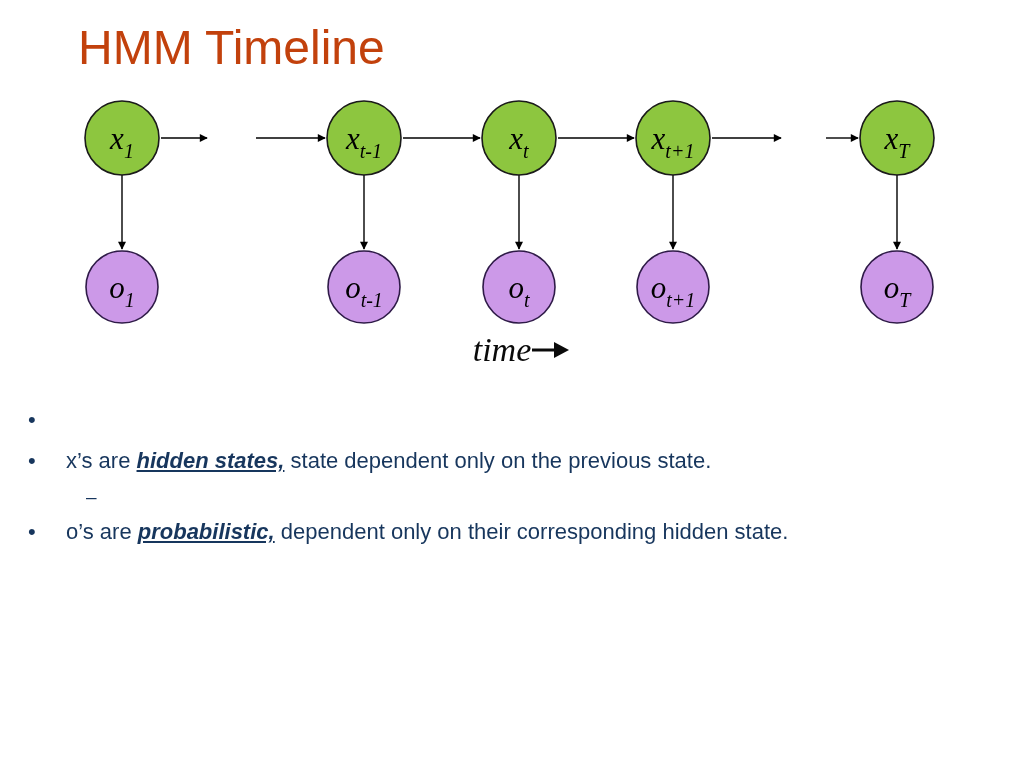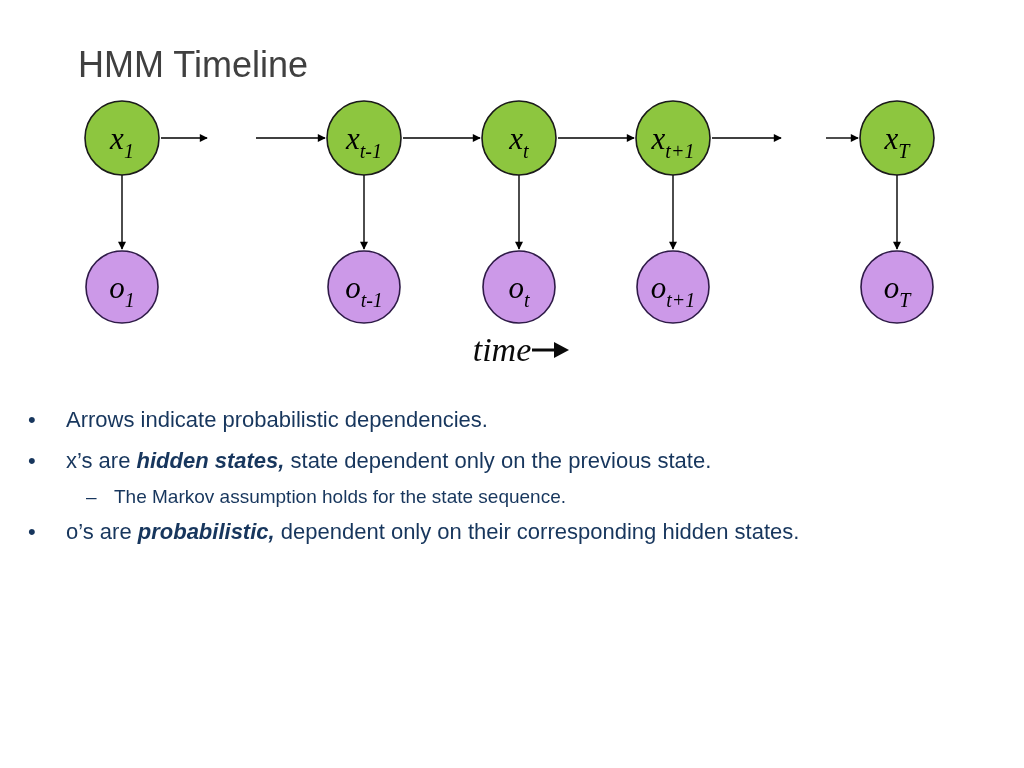--- a/index.html
+++ b/index.html
@@ -3,21 +3,21 @@
 <meta charset="utf-8">
 <style>
   html,body { margin:0; padding:0; background:#888; }
   .slide {
     position:relative; width:1024px; height:768px; margin:0 auto;
     background:#FFFFFF; overflow:hidden;
     font-family:"Liberation Sans", sans-serif;
   }
   .slide-title {
     position:absolute; left:78px; top:20px;
-    font-size:36px; color:#404040; letter-spacing:0px;margin-top:24px;
+    font-size:48px; color:#c2410c; letter-spacing:0px;
   }
   
   .diagram-svg { position:absolute; left:0; top:88px; }
   .node-label {
     font-family:"Liberation Serif", serif;
     font-style:italic; fill:#000000;
   }
   .node-label .main { font-size:31px; }
   .node-label .sub  { font-size:20px; }
   .edge { stroke:#000000; stroke-width:1.4; fill:none; }
@@ -33,21 +33,21 @@
   }
   
   .bullets {
     position:absolute; left:28px; top:406px; right:8px;
     color:#17365D;
   }
   .bullet-row { display:flex; align-items:baseline; font-size:22px; line-height:28px; margin-bottom:13px; }
   .bullet-row .marker { flex:none; width:38px; }
   .bullet-row.sub { margin-left:58px; font-size:19px; line-height:24px; margin-bottom:9px; margin-top:-3px; }
   .bullet-row.sub .marker { width:28px; }
-  .seg.em { font-weight:700; font-style:italic; }
+  .seg.em { font-weight:700; font-style:italic;text-decoration:underline; }
 </style>
 </head>
 <body>
 
 <div class="slide">
 
   <div class="slide-title">HMM Timeline</div>
 
   <svg class="diagram-svg" width="1024" height="242" viewBox="0 0 1024 242">
     <defs>
@@ -101,32 +101,30 @@
         <line x1="1" y1="12" x2="25" y2="12" stroke="#0a0a0a" stroke-width="3"></line>
         <polygon points="23,4 38,12 23,20" fill="#0a0a0a"></polygon>
       </svg>
     </span>
   </div>
 
   <div class="bullets">
 
     <div class="bullet-row">
       <span class="marker">•</span>
-      <span><span class="seg">Arrows indicate probabilistic dependencies.</span></span>
     </div>
 
     <div class="bullet-row">
       <span class="marker">•</span>
       <span><span class="seg">x’s are </span><span class="seg em">hidden states,</span><span class="seg"> state dependent only on the previous state.</span></span>
     </div>
 
     <div class="bullet-row sub">
       <span class="marker">–</span>
-      <span><span class="seg">The Markov assumption holds for the state sequence.</span></span>
     </div>
 
     <div class="bullet-row">
       <span class="marker">•</span>
-      <span><span class="seg">o’s are </span><span class="seg em">probabilistic,</span><span class="seg"> dependent only on their corresponding hidden states.</span></span>
+      <span><span class="seg">o’s are </span><span class="seg em">probabilistic,</span><span class="seg"> dependent only on their corresponding hidden state.</span></span>
     </div>
 
   </div>
 </div>
 
 </body></html>

